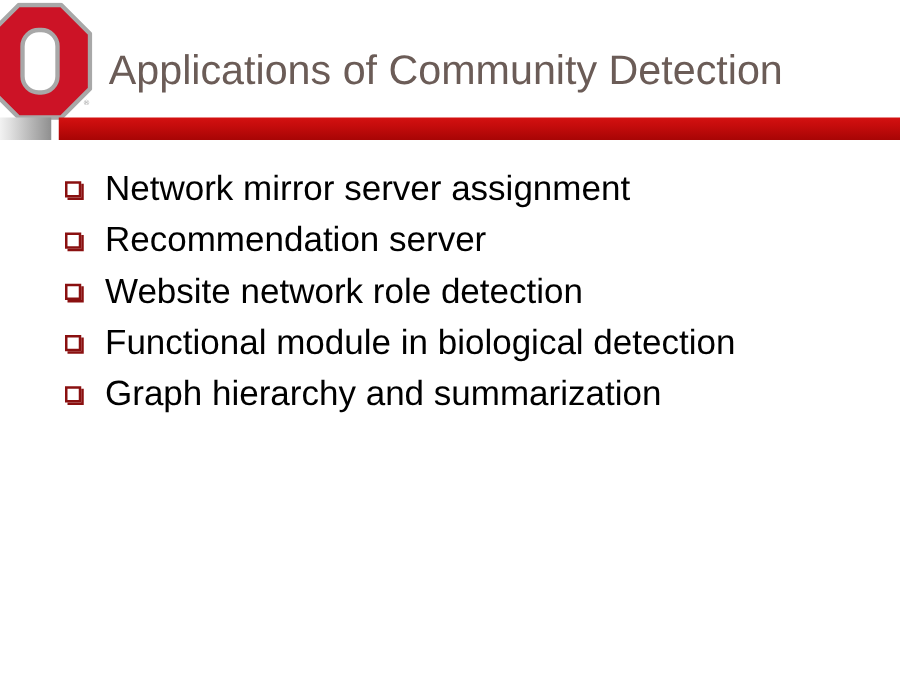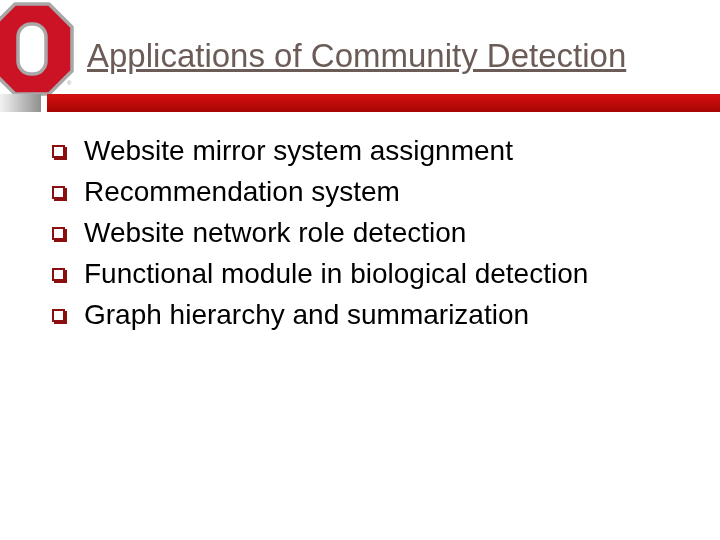--- a/index.html
+++ b/index.html
@@ -61,21 +61,20 @@
   #title {
     position: absolute;
     left: 87px;
     top: 36px;
     width: 620px;
     font-size: 33px;
     line-height: 40px;
     color: #6b5c57;
     white-space: nowrap;
     letter-spacing: 0px;
-    text-decoration: underline;
   }
 
   
   #rule-gray {
     position: absolute;
     left: 0;
     top: 94px;
     width: 41px;
     height: 18px;
     background: linear-gradient(to right, #f2f2f2 0%, #e2e2e2 18%, #b7b7b7 60%, #8f8f8f 100%);
@@ -139,26 +138,26 @@
 
     <div id="rule-gray"></div>
     <div id="rule-red"></div>
 
   </div>
 
   <div id="bullets">
 
     <div class="bullet-row">
       <span class="bullet-marker"></span>
-      <span class="bullet-text">Website mirror system assignment</span>
+      <span class="bullet-text">Network mirror server assignment</span>
     </div>
 
     <div class="bullet-row">
       <span class="bullet-marker"></span>
-      <span class="bullet-text">Recommendation system</span>
+      <span class="bullet-text">Recommendation server</span>
     </div>
 
     <div class="bullet-row">
       <span class="bullet-marker"></span>
       <span class="bullet-text">Website network role detection</span>
     </div>
 
     <div class="bullet-row">
       <span class="bullet-marker"></span>
       <span class="bullet-text">Functional module in biological detection</span>

